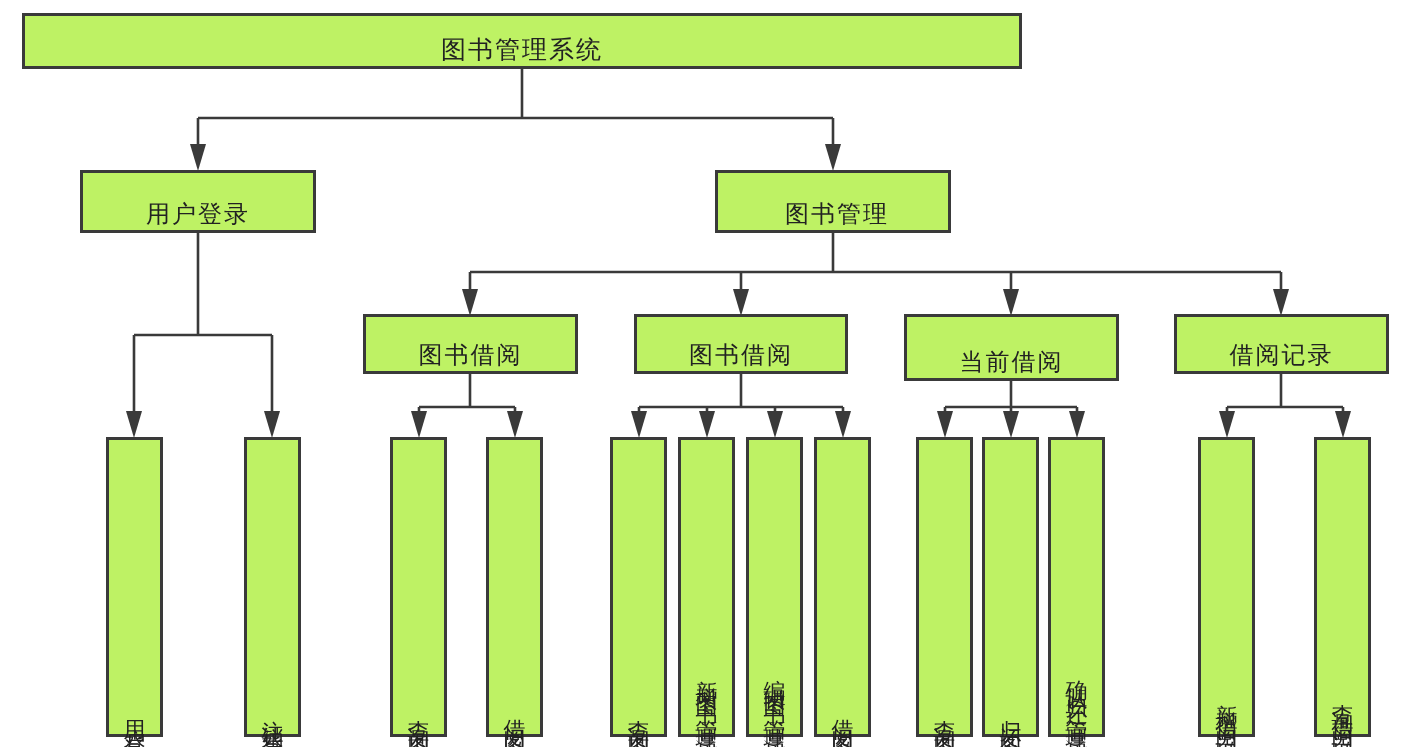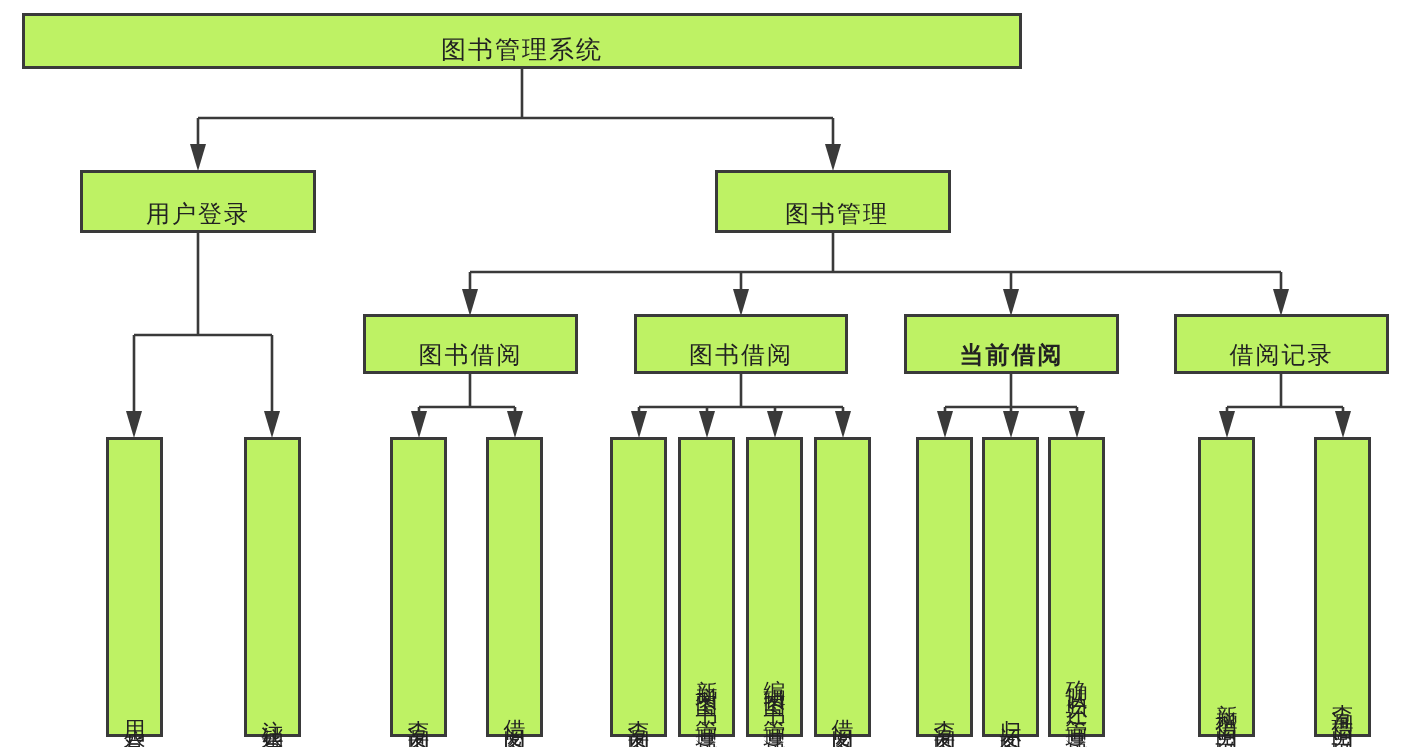--- a/index.html
+++ b/index.html
@@ -120,21 +120,21 @@
   <div class="node hbox" style="left:715px; top:170px; width:236px; height:63px;padding-left:8px;">
     <span>图书管理</span>
   </div>
 
   <div class="node hbox" style="left:363px; top:314px; width:215px; height:60px;">
     <span>图书借阅</span>
   </div>
   <div class="node hbox" style="left:634px; top:314px; width:214px; height:60px;">
     <span>图书借阅</span>
   </div>
-  <div class="node hbox" style="left:904px; top:314px; width:215px; height:60px;font-weight:bold;">
+  <div class="node hbox" style="left:904px; top:314px; width:215px; height:67px;">
     <span>当前借阅</span>
   </div>
   <div class="node hbox" style="left:1174px; top:314px; width:215px; height:60px;">
     <span>借阅记录</span>
   </div>
 
   <div class="node vbox" style="left:106px; top:437px; width:57px; height:300px;">
     <span>用户登录</span>
   </div>
   <div class="node vbox" style="left:244px; top:437px; width:57px; height:300px;">

